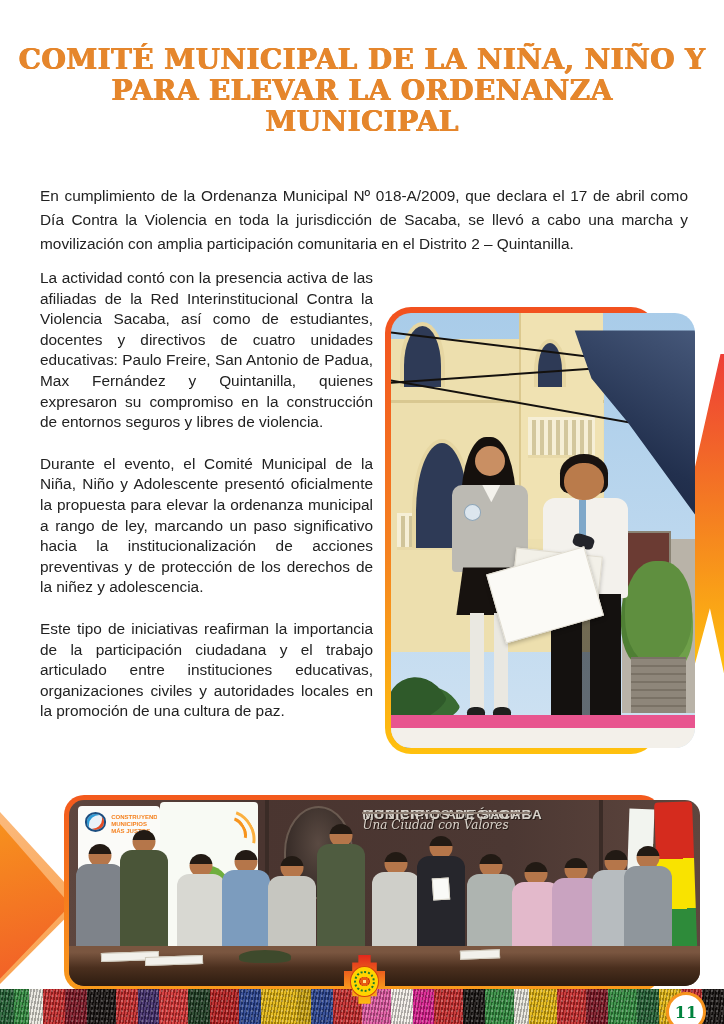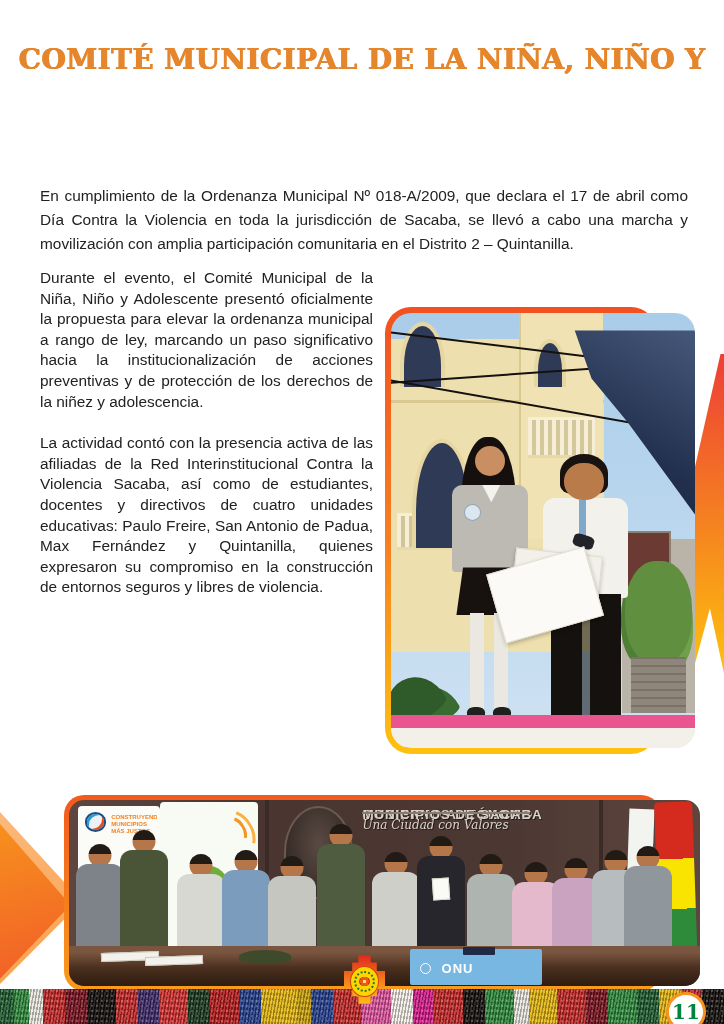--- a/index.html
+++ b/index.html
@@ -149,36 +149,38 @@
   .emblem{position:absolute;left:344px;top:947px;width:41px;height:53px;z-index:4;}
   .emblem .cross{position:absolute;inset:0;background:linear-gradient(180deg,#E1261C,#F7941D 60%,#FFC40D);
     clip-path:polygon(35% 0,65% 0,65% 14%,80% 14%,80% 30%,100% 30%,100% 62%,80% 62%,80% 78%,65% 78%,65% 92%,35% 92%,35% 78%,20% 78%,20% 62%,0 62%,0 30%,20% 30%,20% 14%,35% 14%);}
   .emblem .disc{position:absolute;inset:20% 14%;border-radius:50%;background:#FFD400;border:1px solid #D4420F;}
   .emblem .ring{position:absolute;inset:30% 25%;border-radius:50%;border:2px dotted #1B7A2F;}
   .emblem .sun{position:absolute;inset:41% 37%;border-radius:50%;
     background:radial-gradient(circle,#FFE08A 0 28%,#E85C12 28% 62%,#C62818 62% 100%);}
   
   .badge{position:absolute;left:666px;top:984px;width:34px;height:34px;border-radius:50%;
     background:#fff;border:3px solid #F7941D;z-index:5;display:flex;align-items:center;justify-content:center;}
-  .badge span{font-family:"DejaVu Serif",serif;font-weight:bold;font-size:20px;color:#00833E;}
+  .badge span{font-family:"DejaVu Serif",serif;font-weight:bold;font-size:16px;color:#00833E;}
 </style>
 </head>
 <body>
 
 <div class="page">
 
   <header class="title">
     <div class="tl">COMITÉ MUNICIPAL DE LA NIÑA, NIÑO Y</div>
+    <div class="tl">PARA ELEVAR LA ORDENANZA MUNICIPAL</div>
   </header>
 
   <p class="intro">En cumplimiento de la Ordenanza Municipal Nº 018-A/2009, que declara el 17 de abril como Día Contra la Violencia en toda la jurisdicción de Sacaba, se llevó a cabo una marcha y movilización con amplia participación comunitaria en el Distrito 2 – Quintanilla.</p>
 
   <section class="leftcol">
+    <p>La actividad contó con la presencia activa de las afiliadas de la Red Interinstitucional Contra la Violencia Sacaba, así como de estudiantes, docentes y directivos de cuatro unidades educativas: Paulo Freire, San Antonio de Padua, Max Fernández y Quintanilla, quienes expresaron su compromiso en la construcción de entornos seguros y libres de violencia.</p>
     <p>Durante el evento, el Comité Municipal de la Niña, Niño y Adolescente presentó oficialmente la propuesta para elevar la ordenanza municipal a rango de ley, marcando un paso significativo hacia la institucionalización de acciones preventivas y de protección de los derechos de la niñez y adolescencia.</p>
-    <p>La actividad contó con la presencia activa de las afiliadas de la Red Interinstitucional Contra la Violencia Sacaba, así como de estudiantes, docentes y directivos de cuatro unidades educativas: Paulo Freire, San Antonio de Padua, Max Fernández y Quintanilla, quienes expresaron su compromiso en la construcción de entornos seguros y libres de violencia.</p>
+    <p>Este tipo de iniciativas reafirman la importancia de la participación ciudadana y el trabajo articulado entre instituciones educativas, organizaciones civiles y autoridades locales en la promoción de una cultura de paz.</p>
   </section>
 
   <div class="diamond"></div>
 
   <figure class="frame photo1" style="margin:0;">
     <div class="inner ph1">
       <div class="p1-building"></div>
       <div class="p1-cornice"></div>
       <div class="p1-tower"></div>
       <div class="p1-balustrade p1-bal1"></div>
@@ -305,25 +307,20 @@
       <span class="pp" style="left:552px;height:116px;--cloth:#8F969C">
           <i class="hd"></i>
           <b class="bd"></b>
         </span>
 
       <div class="p2-table">
         <div class="tbl-paper tp1"></div>
         <div class="tbl-paper tp2"></div>
         <div class="tbl-cap"></div>
         <div class="tbl-paper tp3"></div>
-        <div class="onu">
-          <div class="onu-book"></div>
-          <div class="onu-em"></div>
-          <div class="onu-label">ONU</div>
-        </div>
       </div>
     </div>
   </figure>
 
   <div class="textile"></div>
 
   <div class="emblem">
     <div class="cross"></div>
     <div class="disc"></div>
     <div class="ring"></div>

